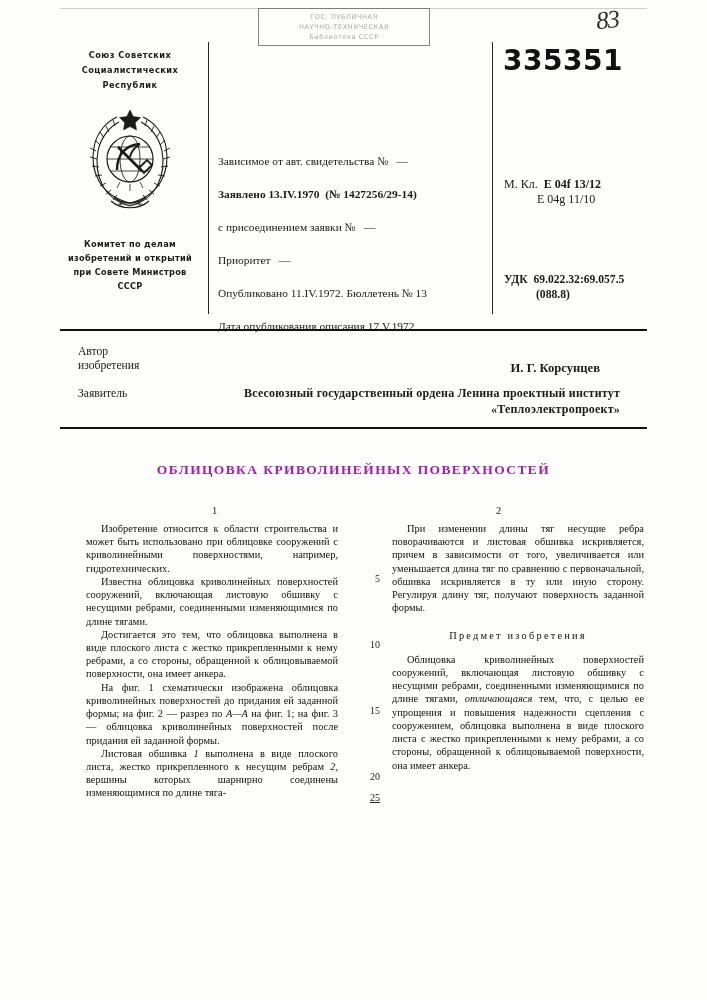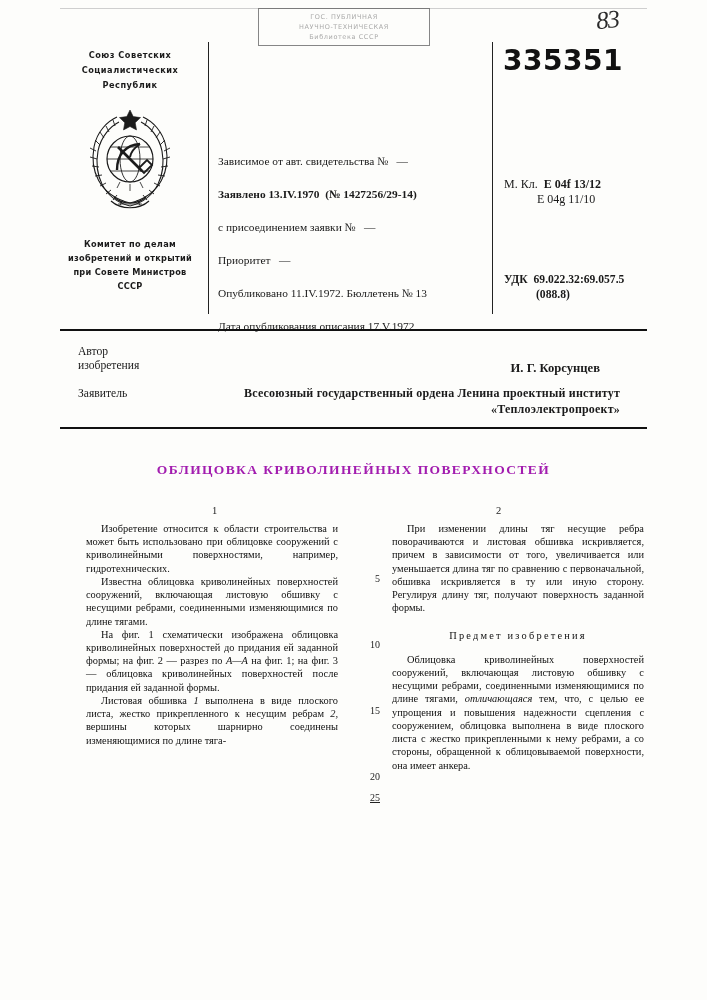--- a/index.html
+++ b/index.html
@@ -405,20 +405,21 @@
   <div class="rule-b"></div>
 
   <div class="inv-title">ОБЛИЦОВКА КРИВОЛИНЕЙНЫХ ПОВЕРХНОСТЕЙ</div>
 
   <div class="colnum one">1</div>
   <div class="colnum two">2</div>
 
   <div class="col left">
     <p class="ind">Изобретение относится к области строительства и может быть использовано при облицовке сооружений с криволинейными поверхностями, например, гидротехнических.</p>
     <p class="ind">Известна облицовка криволинейных поверхностей сооружений, включающая листовую обшивку с несущими ребрами, соединенными изменяющимися по длине тягами.</p>
+    <p class="ind">Достигается это тем, что облицовка выполнена в виде плоского листа с жестко прикрепленными к нему ребрами, а со стороны, обращенной к облицовываемой поверхности, она имеет анкера.</p>
     <p class="ind"><span>На фиг. 1 схематически изображена облицовка криволинейных поверхностей до придания ей заданной формы; на фиг. 2 — разрез по </span><i>А—А</i><span> на фиг. 1; на фиг. 3 — облицовка криволинейных поверхностей после придания ей заданной формы.</span></p>
     <p class="ind"><span>Листовая обшивка </span><i>1</i><span> выполнена в виде плоского листа, жестко прикрепленного к несущим ребрам </span><i>2,</i><span> вершины которых шарнирно соединены изменяющимися по длине тяга-</span></p>
   </div>
 
   <div class="col right">
     <p class="ind">При изменении длины тяг несущие ребра поворачиваются и листовая обшивка искривляется, причем в зависимости от того, увеличивается или уменьшается длина тяг по сравнению с первоначальной, обшивка искривляется в ту или иную сторону. Регулируя длину тяг, получают поверхность заданной формы.</p>
     <p class="center-head">Предмет изобретения</p>
     <p class="ind"><span>Облицовка криволинейных поверхностей сооружений, включающая листовую обшивку с несущими ребрами, соединенными изменяющимися по длине тягами, </span><i>отличающаяся</i><span> тем, что, с целью ее упрощения и повышения надежности сцепления с сооружением, облицовка выполнена в виде плоского листа с жестко прикрепленными к нему ребрами, а со стороны, обращенной к облицовываемой поверхности, она имеет анкера.</span></p>
   </div>
 

